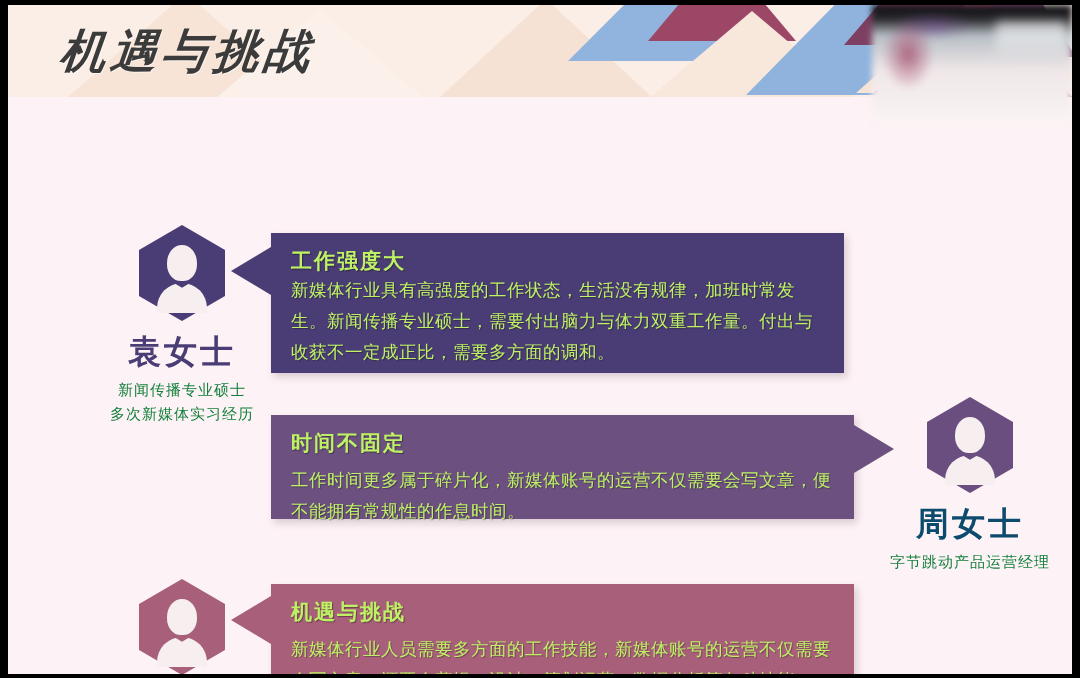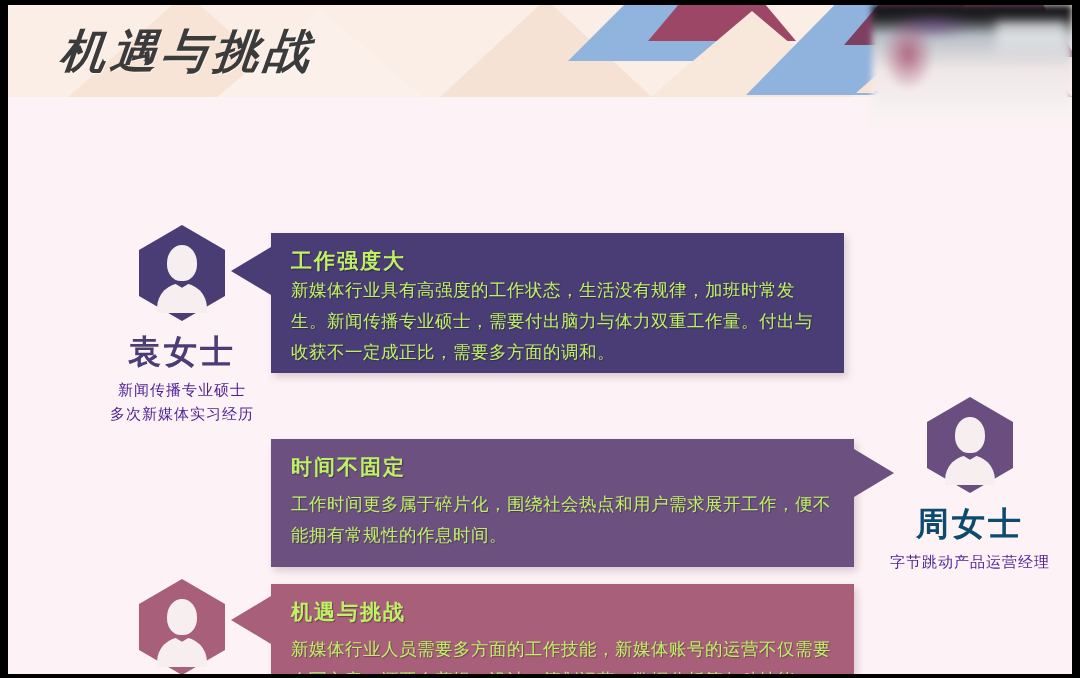--- a/index.html
+++ b/index.html
@@ -37,38 +37,38 @@
          background:#fdf2f5;}
 
   
   .box{position:absolute;color:#bef264;box-shadow:3px 4px 7px rgba(120,90,110,.25);}
   .box .bt{font-family:"Liberation Serif","DejaVu Serif",serif;font-weight:bold;font-size:21px;
            letter-spacing:2px;text-shadow:1px 1px 1px rgba(0,0,0,.35);}
   .box .bb{font-family:"Liberation Serif","DejaVu Serif",serif;font-size:17.5px;line-height:31px;
            letter-spacing:.5px;text-shadow:1px 1px 1px rgba(0,0,0,.3);}
 
   #box1{left:263px;top:136px;width:573px;height:140px;background:#4a3c74;padding:14px 18px 0 20px;box-sizing:border-box;}
-  #box2{left:263px;top:318px;width:583px;height:128px;background:#6c5080;padding:14px 18px 0 20px;box-sizing:border-box;margin-top:24px;}
+  #box2{left:263px;top:318px;width:583px;height:104px;background:#6c5080;padding:14px 18px 0 20px;box-sizing:border-box;}
   #box3{left:263px;top:487px;width:583px;height:130px;background:#a85f7a;padding:14px 18px 0 20px;box-sizing:border-box;}
 
   
   .ptr-l{position:absolute;left:-40px;width:0;height:0;border-style:solid;border-color:transparent;}
   .ptr-r{position:absolute;right:-40px;width:0;height:0;border-style:solid;border-color:transparent;}
 
   
   .person{position:absolute;text-align:center;}
   .hexwrap{position:relative;width:86px;height:96px;margin:0 auto;}
   .hex{position:absolute;inset:0;clip-path:polygon(50% 0%,100% 26%,100% 74%,50% 100%,0% 74%,0% 26%);}
   .sil{position:absolute;left:50%;top:20px;transform:translateX(-50%);}
   .sil .head{width:30px;height:36px;border-radius:50% 50% 46% 46%;background:#f7eef0;margin:0 auto;}
   .sil .body{width:50px;height:30px;margin:2px auto 0;background:#f7eef0;
              border-radius:26px 26px 0 0;clip-path:polygon(0 36%,16% 8%,34% 0,50% 16%,66% 0,84% 8%,100% 36%,100% 100%,0 100%);}
   .pname{font-family:"Liberation Serif","DejaVu Serif",serif;font-size:33px;font-weight:bold;
          letter-spacing:3px;margin-top:9px;}
-  .pdesc{font-family:"Liberation Serif","DejaVu Serif",serif;font-size:15px;color:#4c1d95;
+  .pdesc{font-family:"Liberation Serif","DejaVu Serif",serif;font-size:15px;color:#15803d;
          letter-spacing:1px;line-height:24px;margin-top:3px;}
 
   #p1{left:74px;top:128px;width:200px;}
   #p2{left:860px;top:300px;width:204px;}
   #p3{left:76px;top:482px;width:196px;}
   #p1 .hex{background:#4a3c74;} #p1 .pname{color:#4a3c74;}
   #p2 .hex{background:#6b4e80;} #p2 .pname{color:#0c4a6e;}
   #p3 .hex{background:#a85f7a;}
 
   
@@ -116,21 +116,21 @@
 
       <div id="box1" class="box">
         <div class="ptr-l" style="top:14px;border-width:24px 40px 24px 0;border-right-color:#4a3c74;"></div>
         <div class="bt">工作强度大</div>
         <div class="bb">新媒体行业具有高强度的工作状态，生活没有规律，加班时常发生。新闻传播专业硕士，需要付出脑力与体力双重工作量。付出与收获不一定成正比，需要多方面的调和。</div>
       </div>
 
       <div id="box2" class="box">
         <div class="ptr-r" style="top:10px;border-width:24px 0 24px 40px;border-left-color:#6c5080;"></div>
         <div class="bt">时间不固定</div>
-        <div class="bb" style="margin-top:8px;">工作时间更多属于碎片化，围绕社会热点和用户需求展开工作，便不能拥有常规性的作息时间。</div>
+        <div class="bb" style="margin-top:8px;">工作时间更多属于碎片化，新媒体账号的运营不仅需要会写文章，便不能拥有常规性的作息时间。</div>
       </div>
 
       <div id="box3" class="box">
         <div class="ptr-l" style="top:12px;border-width:24px 40px 24px 0;border-right-color:#a85f7a;"></div>
         <div class="bt">机遇与挑战</div>
         <div class="bb" style="margin-top:8px;">新媒体行业人员需要多方面的工作技能，新媒体账号的运营不仅需要会写文章、还要会剪辑、设计、策划运营、数据分析等各种技能。</div>
       </div>
 
       <div id="p1" class="person">
         <div class="hexwrap">

